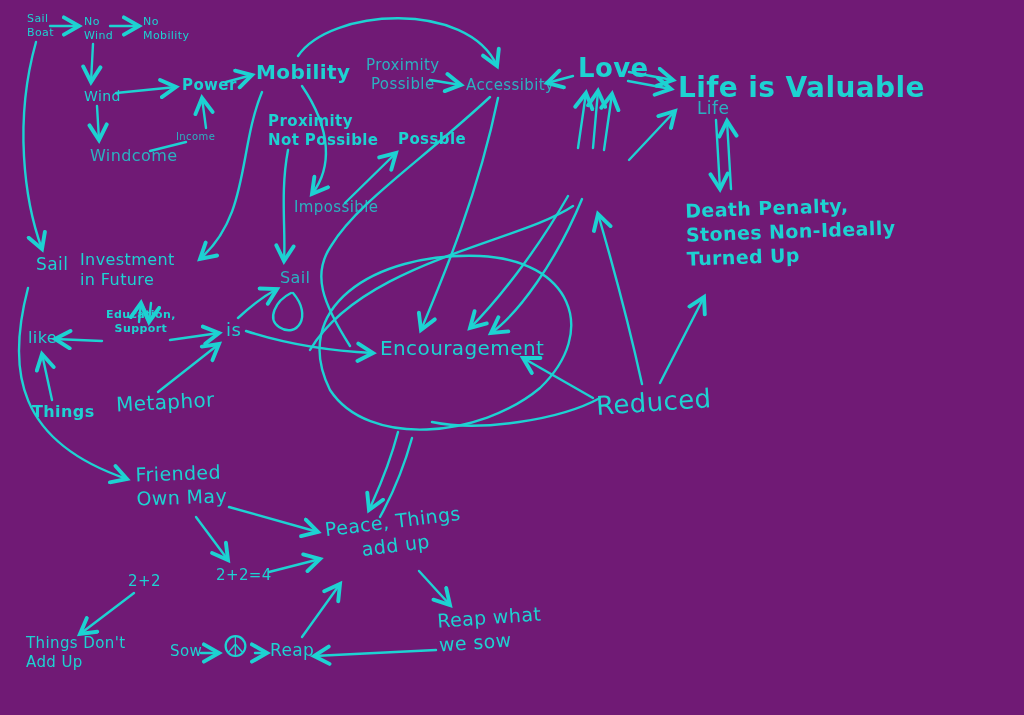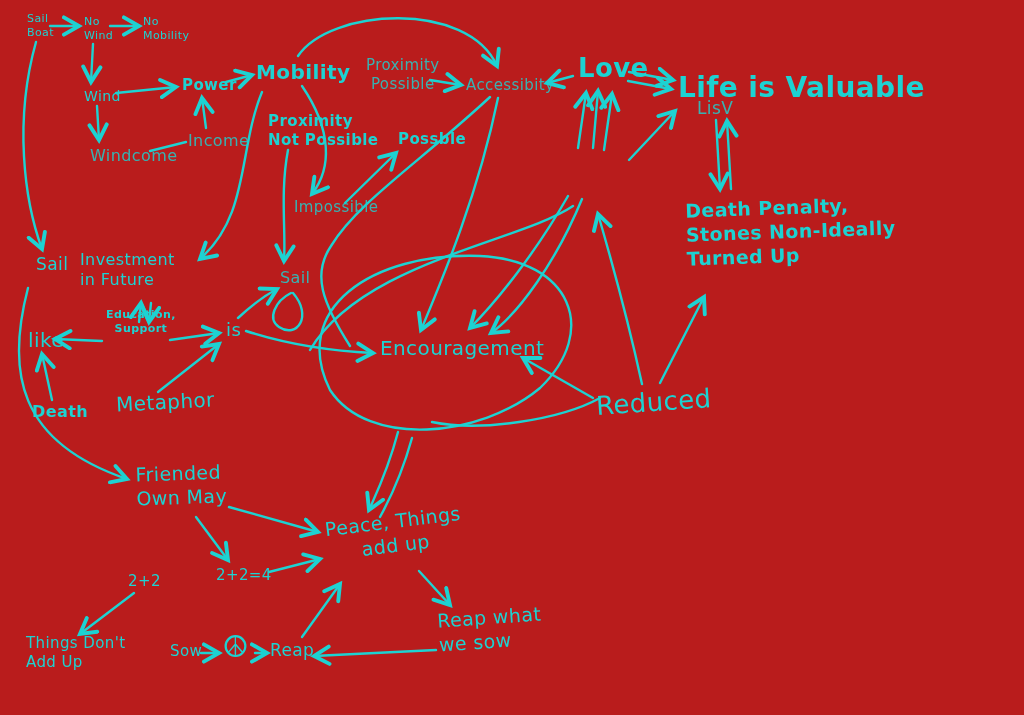--- a/index.html
+++ b/index.html
@@ -1,17 +1,17 @@
 <!DOCTYPE html>
 <html><head>
 <meta charset="utf-8">
 <style>
   html,body{margin:0;padding:0;background:#000;}
   #canvas{
-    position:relative;width:1024px;height:715px;background:#b91c1c;overflow:hidden;
+    position:relative;width:1024px;height:715px;background:#701a75;overflow:hidden;
     font-family:"DejaVu Sans",sans-serif;
   }
   #edges{position:absolute;left:0;top:0;width:1024px;height:715px;}
   .node{
     position:absolute;color:#1dd2d2;white-space:pre-line;line-height:1.25;
     letter-spacing:.4px;
   }
   .b{font-weight:bold;}
   .c{text-align:center;}
   .d{opacity:.82;}
@@ -92,40 +92,40 @@
   <div class="node" style="left:143px;top:15px;font-size:11px">No
 Mobility</div>
   <div class="node" style="left:84px;top:88px;font-size:14px">Wind</div>
   <div class="node b" style="left:182px;top:76px;font-size:15px">Power</div>
   <div class="node b" style="left:256px;top:60px;font-size:20px">Mobility</div>
   <div class="node c d" style="left:366px;top:56px;font-size:15px">Proximity
 Possible</div>
   <div class="node d" style="left:466px;top:76px;font-size:15px">Accessibity</div>
   <div class="node b" style="left:578px;top:52px;font-size:26px">Love</div>
   <div class="node b" style="left:678px;top:70px;font-size:28px">Life is Valuable</div>
-  <div class="node d" style="left:697px;top:98px;font-size:17px">LisV</div>
+  <div class="node d" style="left:697px;top:98px;font-size:17px">Life</div>
   <div class="node d" style="left:90px;top:146px;font-size:16px">Windcome</div>
-  <div class="node d" style="left:188px;top:131px;font-size:16px">Income</div>
+  <div class="node d" style="left:176px;top:131px;font-size:10px">Income</div>
   <div class="node b" style="left:268px;top:112px;font-size:15px">Proximity
 Not Possible</div>
   <div class="node b" style="left:398px;top:130px;font-size:15px">Possble</div>
   <div class="node d" style="left:294px;top:198px;font-size:15px">Impossible</div>
   <div class="node b" style="left:686px;top:196px;font-size:19px;transform:rotate(-2deg)">Death Penalty,
 Stones Non-Ideally
 Turned Up</div>
   <div class="node" style="left:36px;top:254px;font-size:17px">Sail</div>
   <div class="node" style="left:80px;top:250px;font-size:16px">Investment
 in Future</div>
   <div class="node d" style="left:280px;top:268px;font-size:16px">Sail</div>
-  <div class="node" style="left:28px;top:328px;font-size:20px">like</div>
+  <div class="node" style="left:28px;top:328px;font-size:16px">like</div>
   <div class="node b c" style="left:106px;top:308px;font-size:11px">Education,
 Support</div>
   <div class="node" style="left:226px;top:319px;font-size:18px">is</div>
   <div class="node" style="left:380px;top:336px;font-size:20px">Encouragement</div>
-  <div class="node b" style="left:32px;top:402px;font-size:16px">Death</div>
+  <div class="node b" style="left:32px;top:402px;font-size:16px">Things</div>
   <div class="node" style="left:116px;top:390px;font-size:20px;transform:rotate(-3deg)">Metaphor</div>
   <div class="node" style="left:596px;top:386px;font-size:26px;transform:rotate(-4deg)">Reduced</div>
   <div class="node" style="left:136px;top:462px;font-size:19px;transform:rotate(-2deg)">Friended
 Own May</div>
   <div class="node c" style="left:326px;top:510px;font-size:19px;transform:rotate(-7deg)">Peace, Things
 add up</div>
   <div class="node" style="left:128px;top:572px;font-size:15px">2+2</div>
   <div class="node" style="left:216px;top:566px;font-size:15px">2+2=4</div>
   <div class="node" style="left:26px;top:634px;font-size:15px">Things Don't
 Add Up</div>

